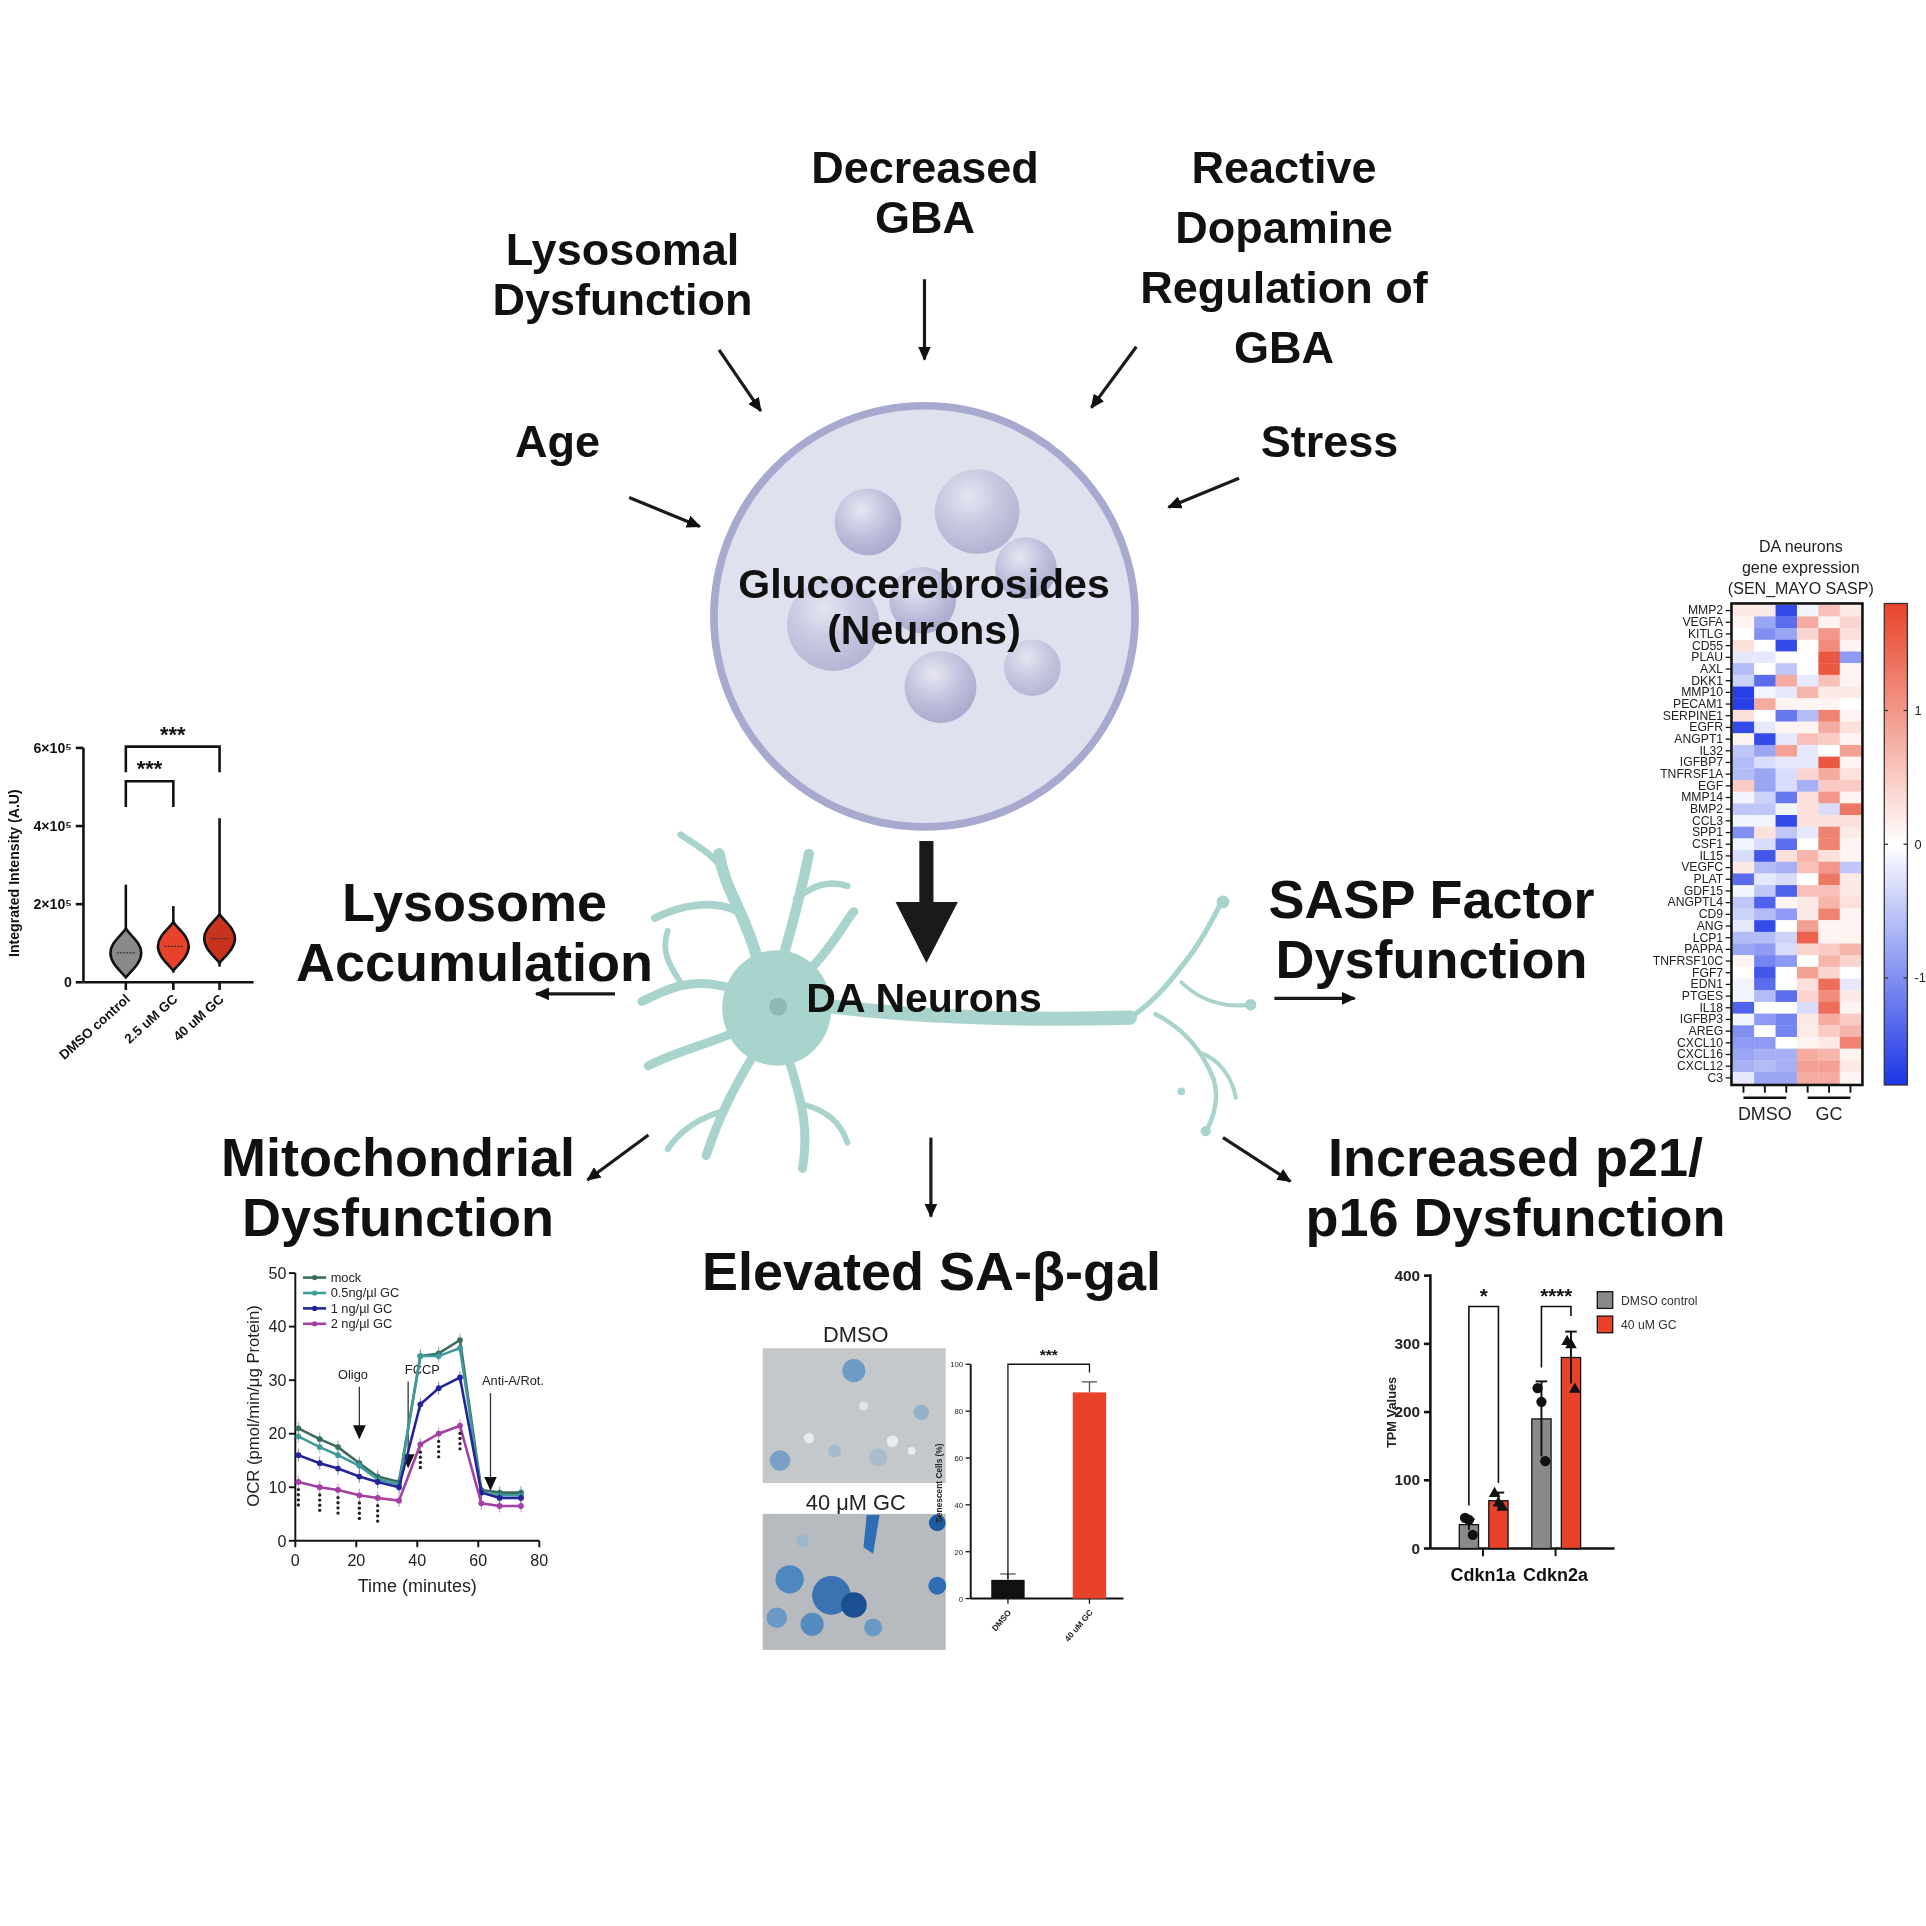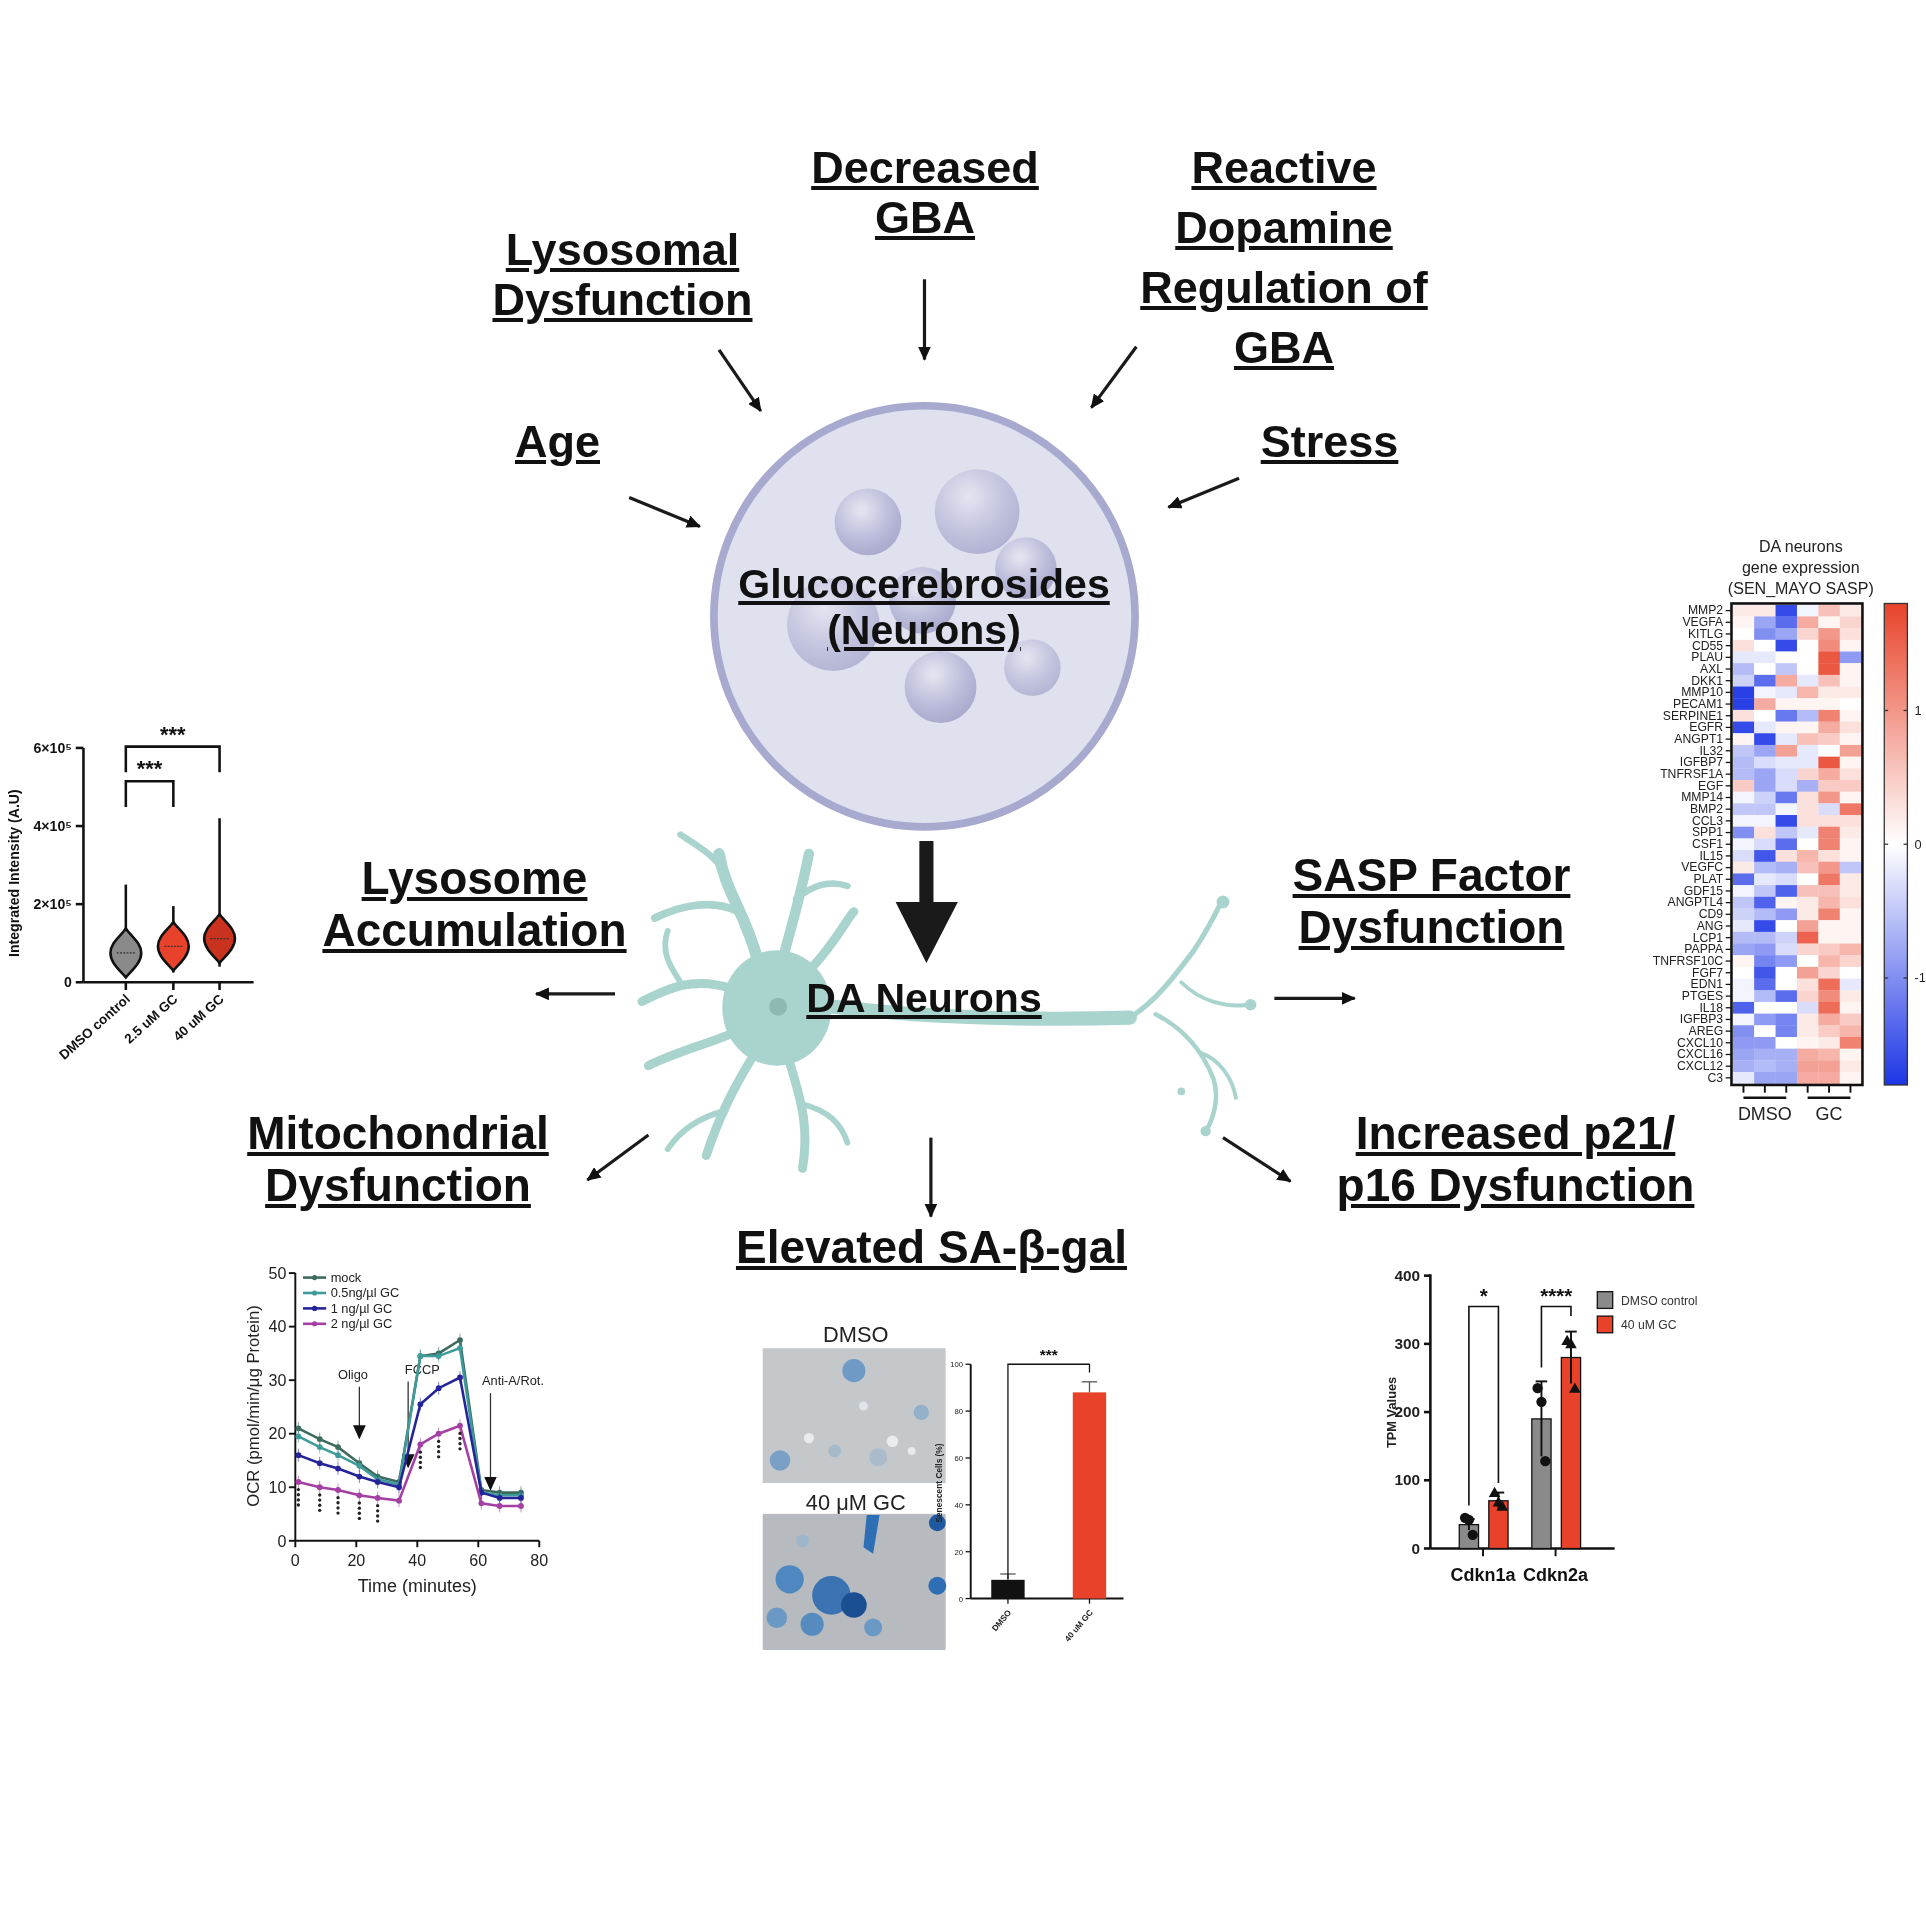--- a/index.html
+++ b/index.html
@@ -1,21 +1,21 @@
 <!DOCTYPE html>
 <html style="font-size:10.3px"><head>
 <meta charset="utf-8">
 <style>
   html, body { margin:0; padding:0; background:#ffffff; }
   body { width:1926px; height:1926px; position:relative; overflow:hidden;
          font-family:"Liberation Sans", sans-serif; color:#111; }
   .abs { position:absolute; }
   .big { font-family:"Liberation Sans", sans-serif; font-weight:700; color:#111;
-         text-align:center; line-height:1.12; white-space:nowrap;text-decoration:underline; }
-  .f72 { font-size:46px; }
+         text-align:center; line-height:1.12; white-space:nowrap; }
+  .f72 { font-size:54px;margin-top:19px; }
   .f70 { font-size:45px; }
   svg text { font-family:"Liberation Sans", sans-serif; }
   #diagram-svg { position:absolute; left:0; top:0; }
 </style>
 </head>
 <body>
 
 <svg id="diagram-svg" width="1926" height="1926" viewBox="0 0 3000 3000">
   <defs>
     <marker id="ah" markerWidth="10" markerHeight="10" refX="7" refY="5" orient="auto" markerUnits="userSpaceOnUse" viewBox="0 0 10 10">

